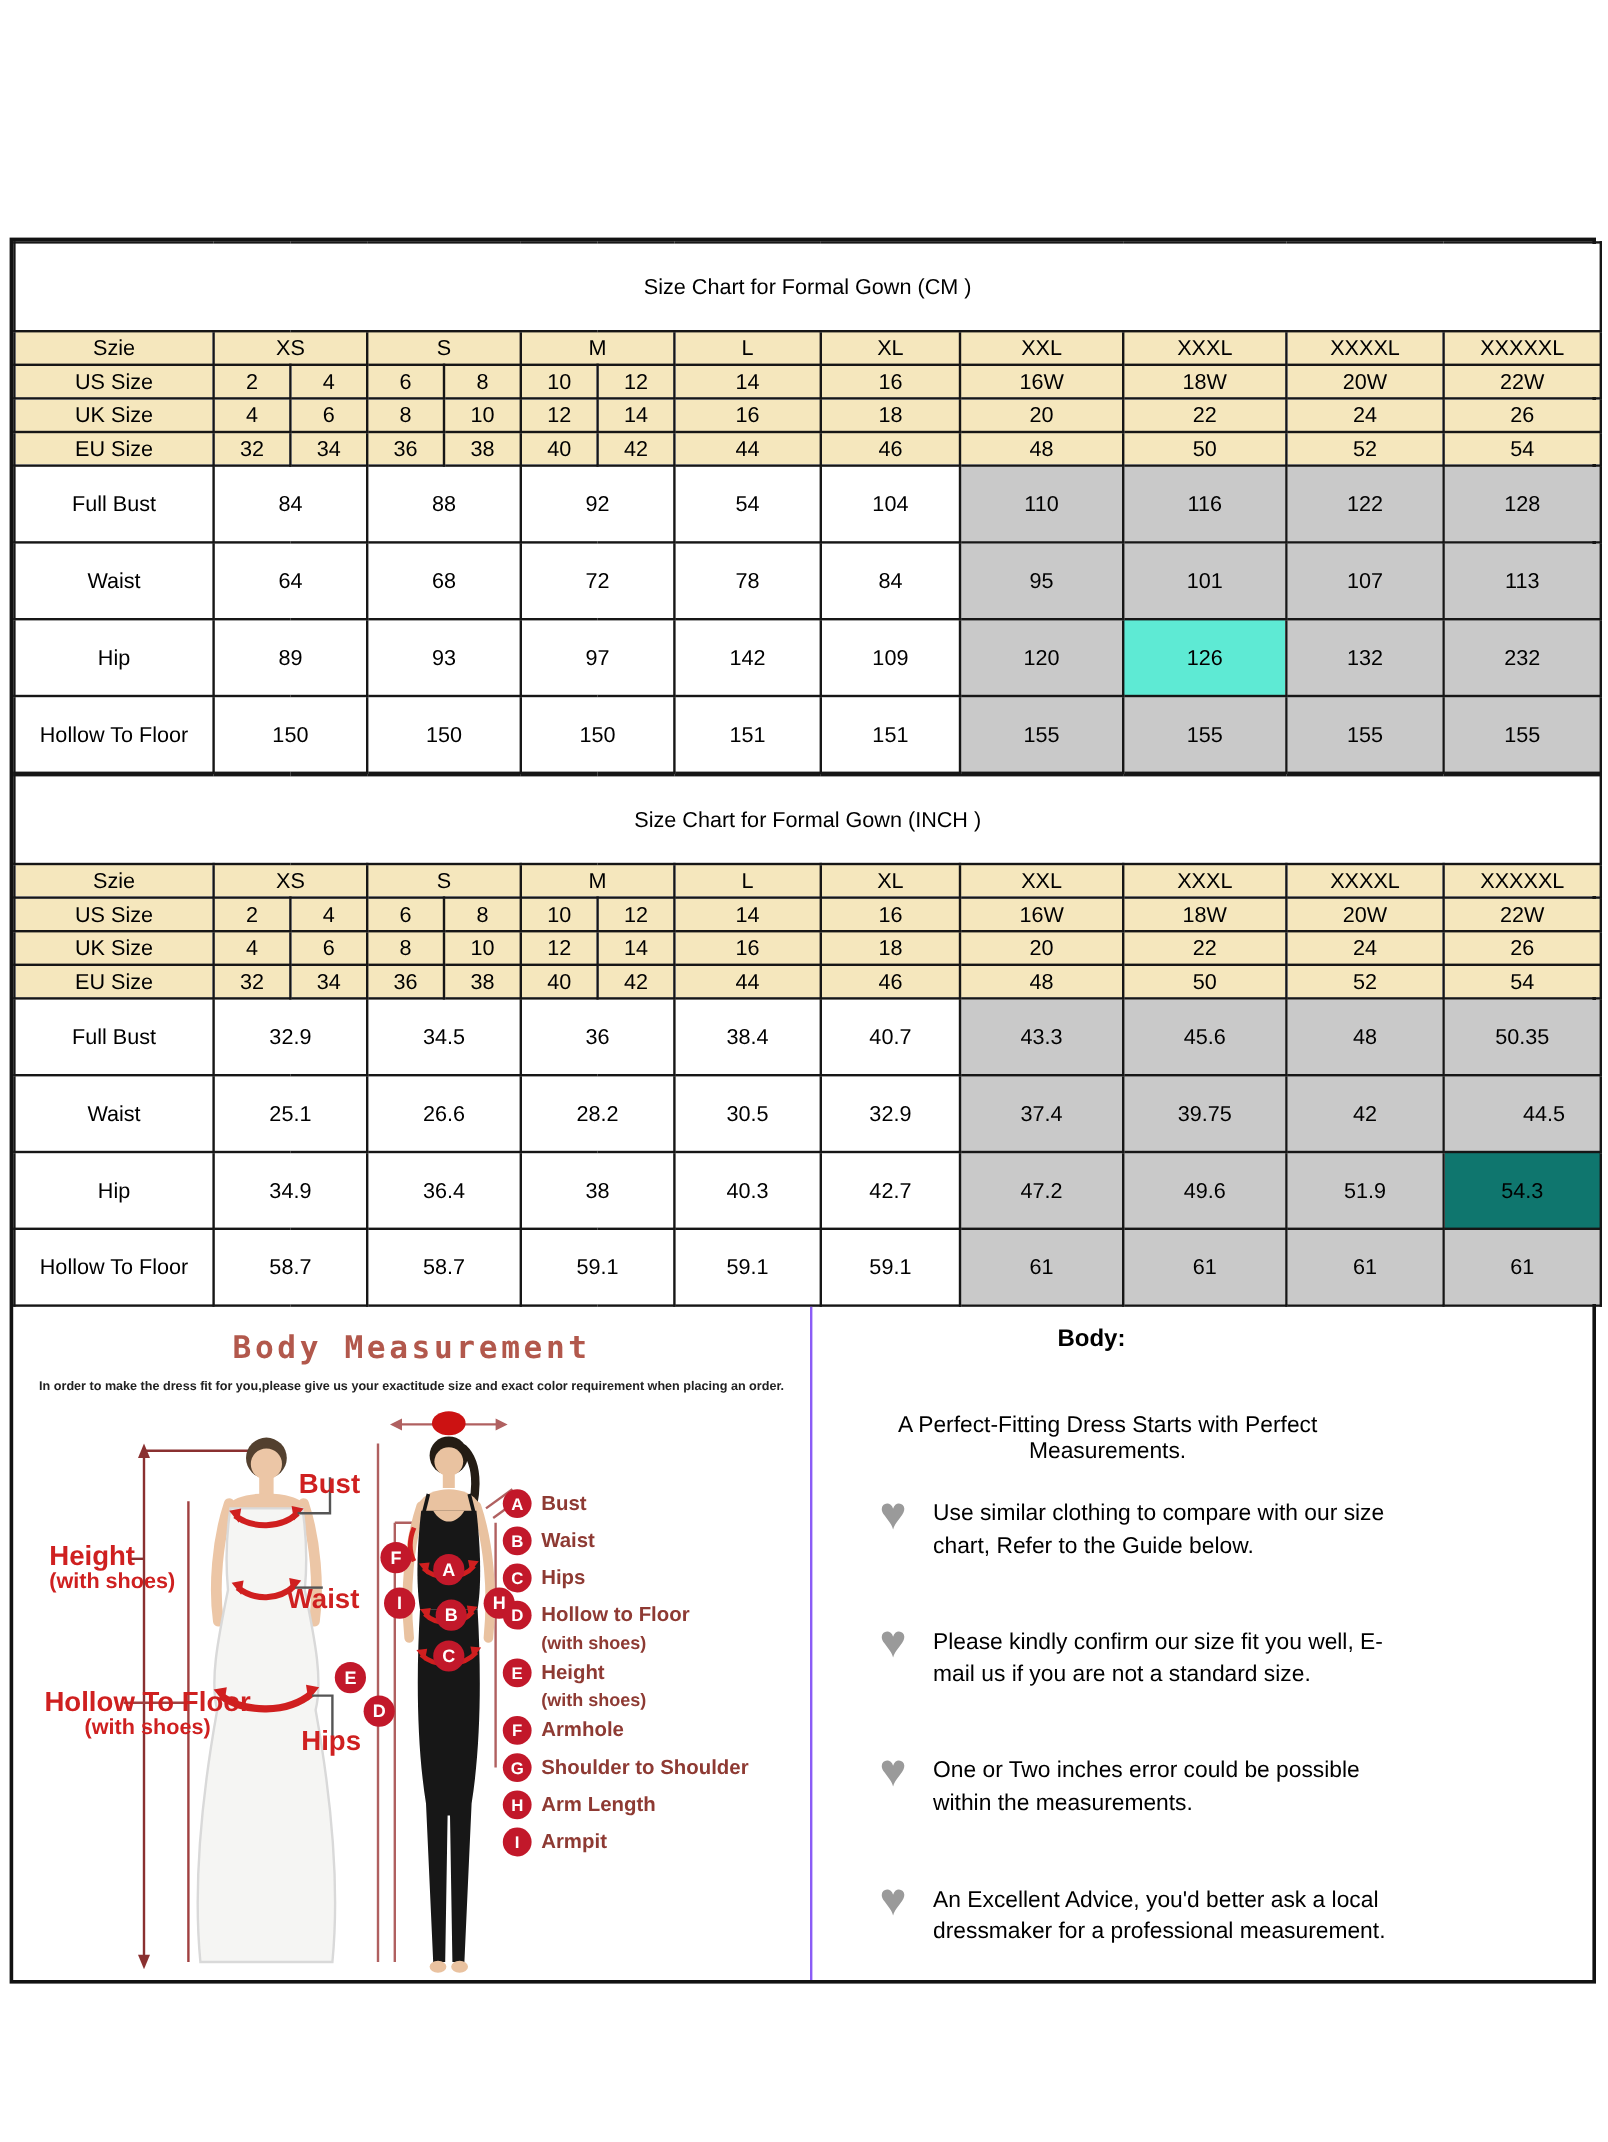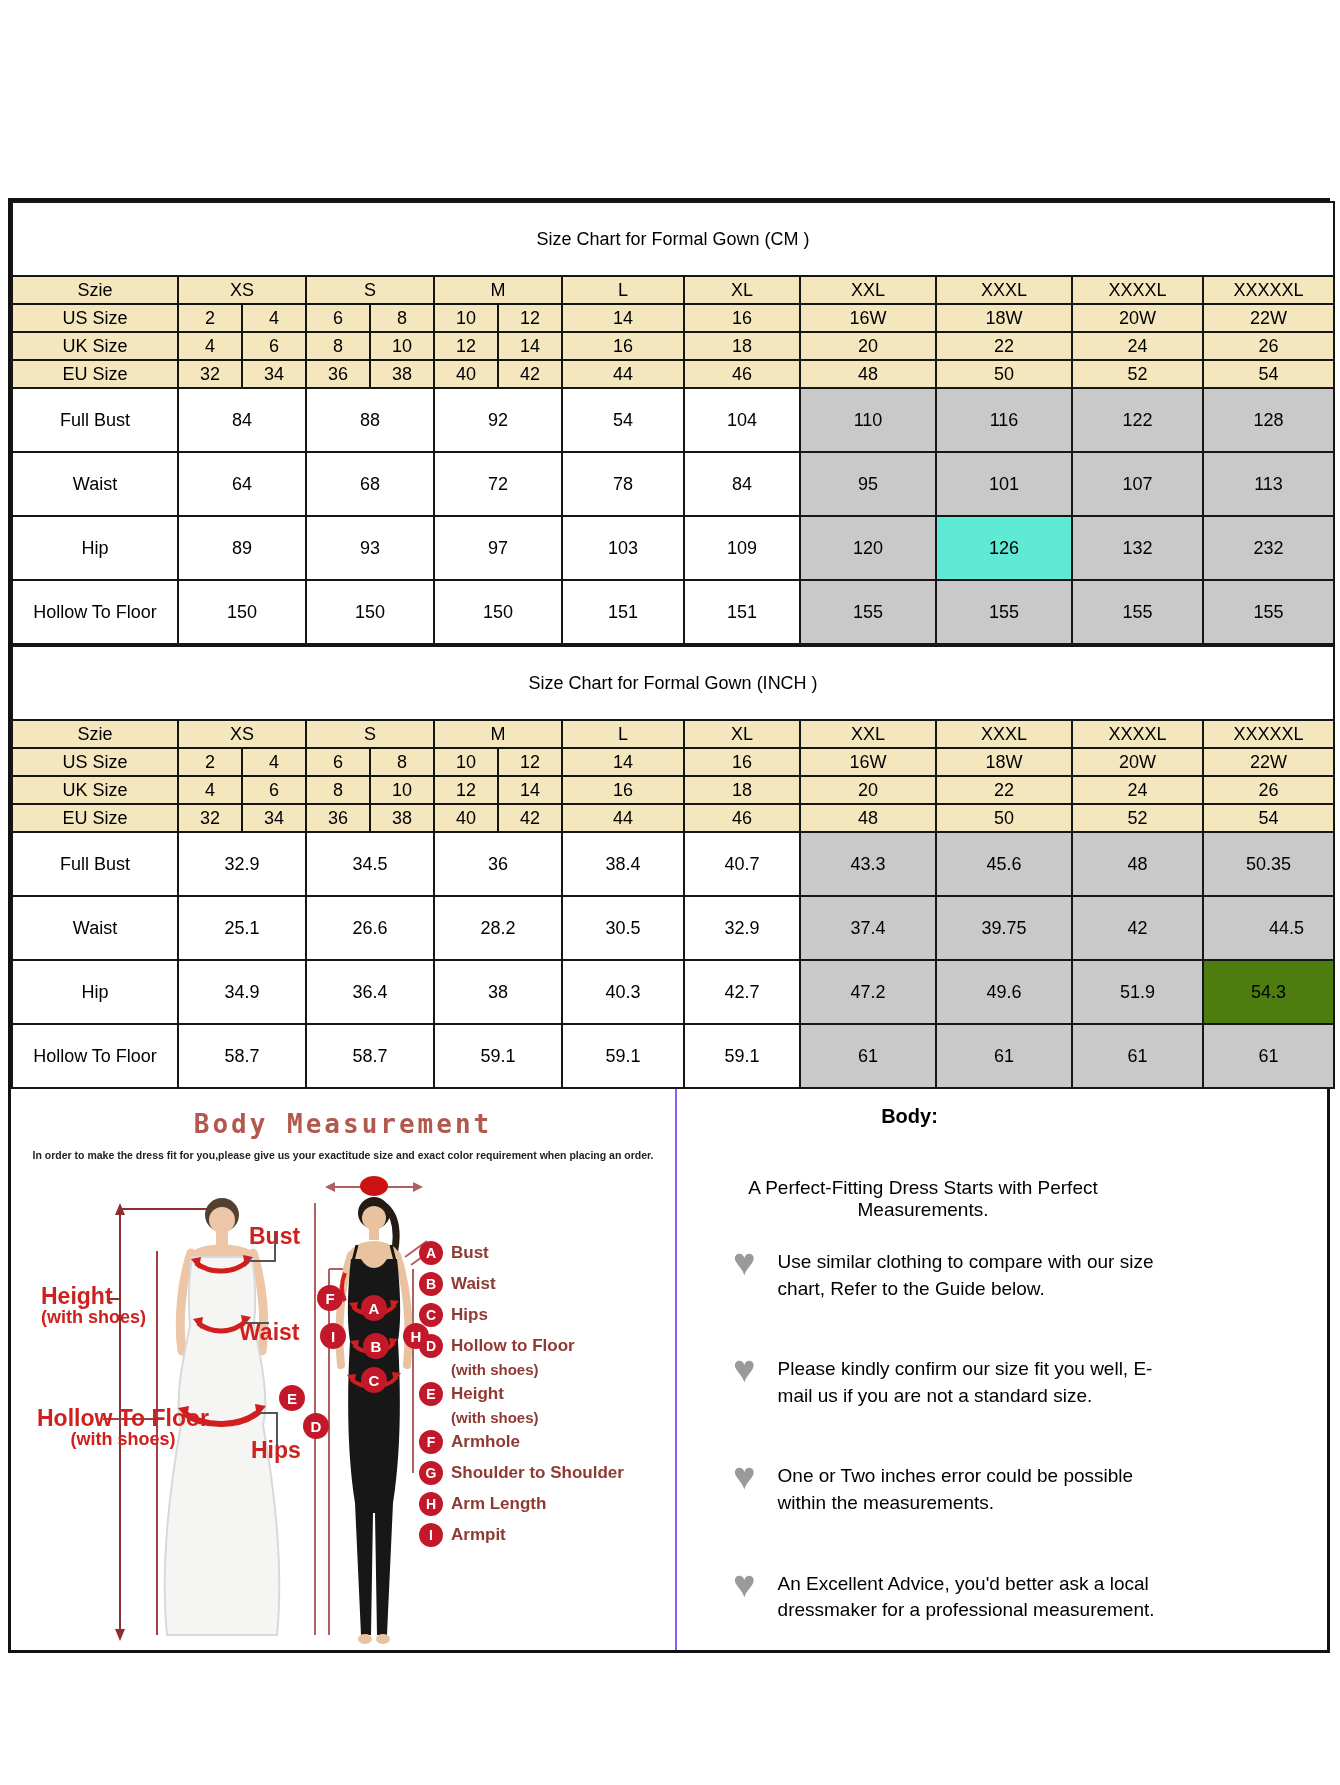--- a/index.html
+++ b/index.html
@@ -148,21 +148,21 @@
             <td colspan="1" class="gray" style="background: rgb(201, 201, 201);">95</td>
             <td colspan="1" class="gray" style="background: rgb(201, 201, 201);">101</td>
             <td colspan="1" class="gray" style="background: rgb(201, 201, 201);">107</td>
             <td colspan="1" class="gray" style="background: rgb(201, 201, 201);">113</td>
           </tr>
           <tr class="data-row">
             <td>Hip</td>
             <td colspan="2">89</td>
             <td colspan="2">93</td>
             <td colspan="2">97</td>
-            <td colspan="1">103</td>
+            <td colspan="1">142</td>
             <td colspan="1">109</td>
             <td colspan="1" class="gray" style="background: rgb(201, 201, 201);">120</td>
             <td colspan="1" class="gray" style="background: #5eead4;">126</td>
             <td colspan="1" class="gray" style="background: rgb(201, 201, 201);">132</td>
             <td colspan="1" class="gray" style="background: rgb(201, 201, 201);">232</td>
           </tr>
           <tr class="data-row">
             <td>Hollow To Floor</td>
             <td colspan="2">150</td>
             <td colspan="2">150</td>
@@ -280,21 +280,21 @@
           <tr class="data-row">
             <td>Hip</td>
             <td colspan="2">34.9</td>
             <td colspan="2">36.4</td>
             <td colspan="2">38</td>
             <td colspan="1">40.3</td>
             <td colspan="1">42.7</td>
             <td colspan="1" class="gray" style="background: rgb(201, 201, 201);">47.2</td>
             <td colspan="1" class="gray" style="background: rgb(201, 201, 201);">49.6</td>
             <td colspan="1" class="gray" style="background: rgb(201, 201, 201);">51.9</td>
-            <td colspan="1" class="gray" style="background: #4d7c0f; margin-left: 11px;">54.3</td>
+            <td colspan="1" class="gray" style="background: #0f766e; margin-left: 11px;">54.3</td>
           </tr>
           <tr class="data-row">
             <td>Hollow To Floor</td>
             <td colspan="2">58.7</td>
             <td colspan="2">58.7</td>
             <td colspan="2">59.1</td>
             <td colspan="1">59.1</td>
             <td colspan="1">59.1</td>
             <td colspan="1" class="gray" style="background: rgb(201, 201, 201);">61</td>
             <td colspan="1" class="gray" style="background: rgb(201, 201, 201);">61</td>

